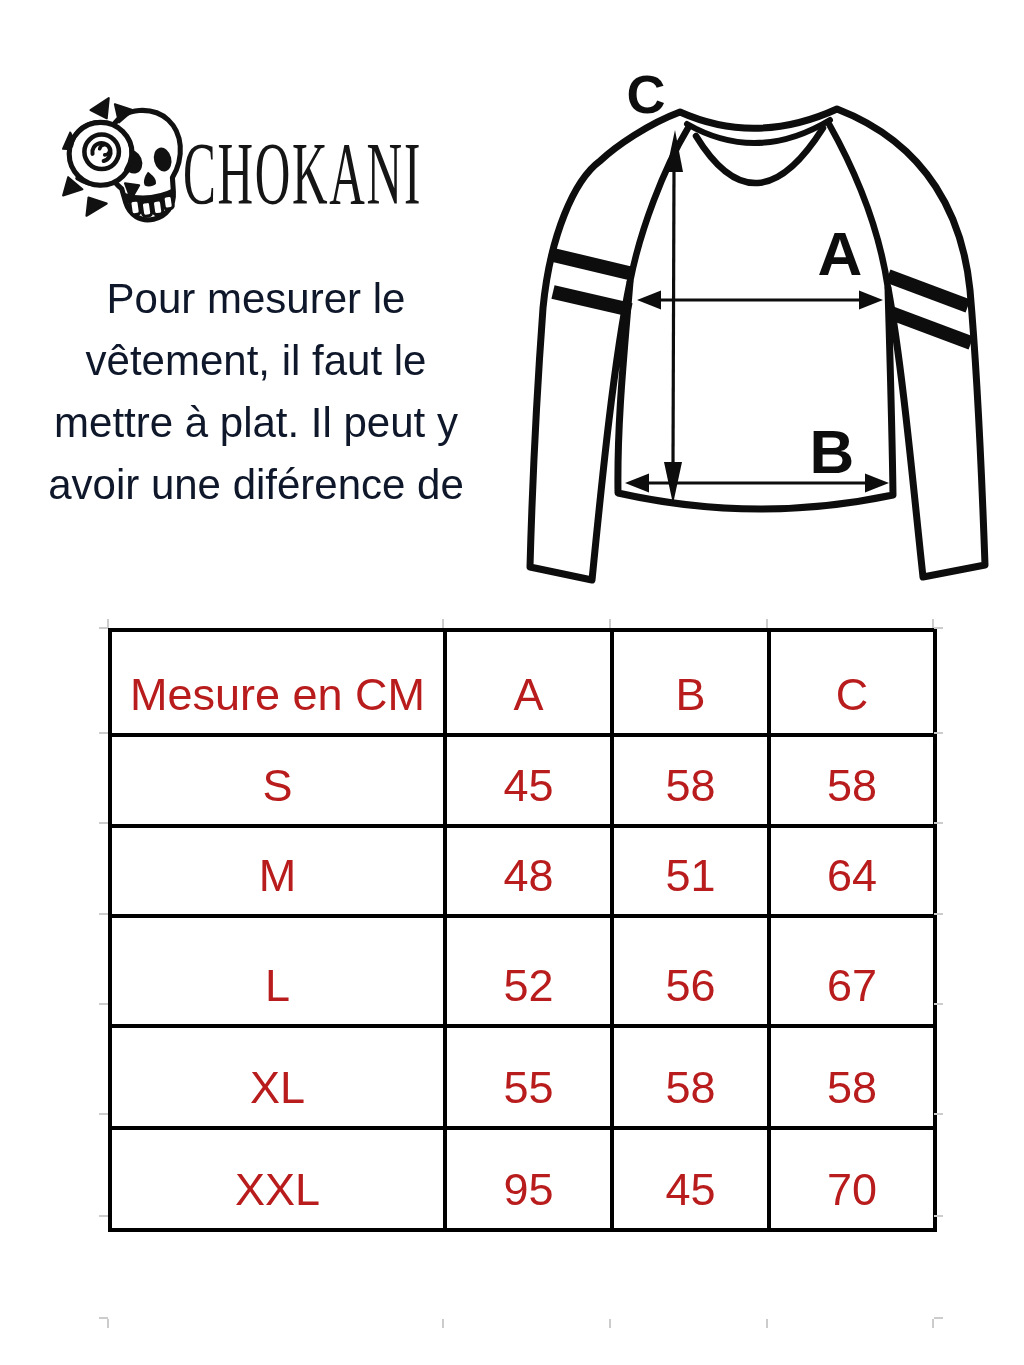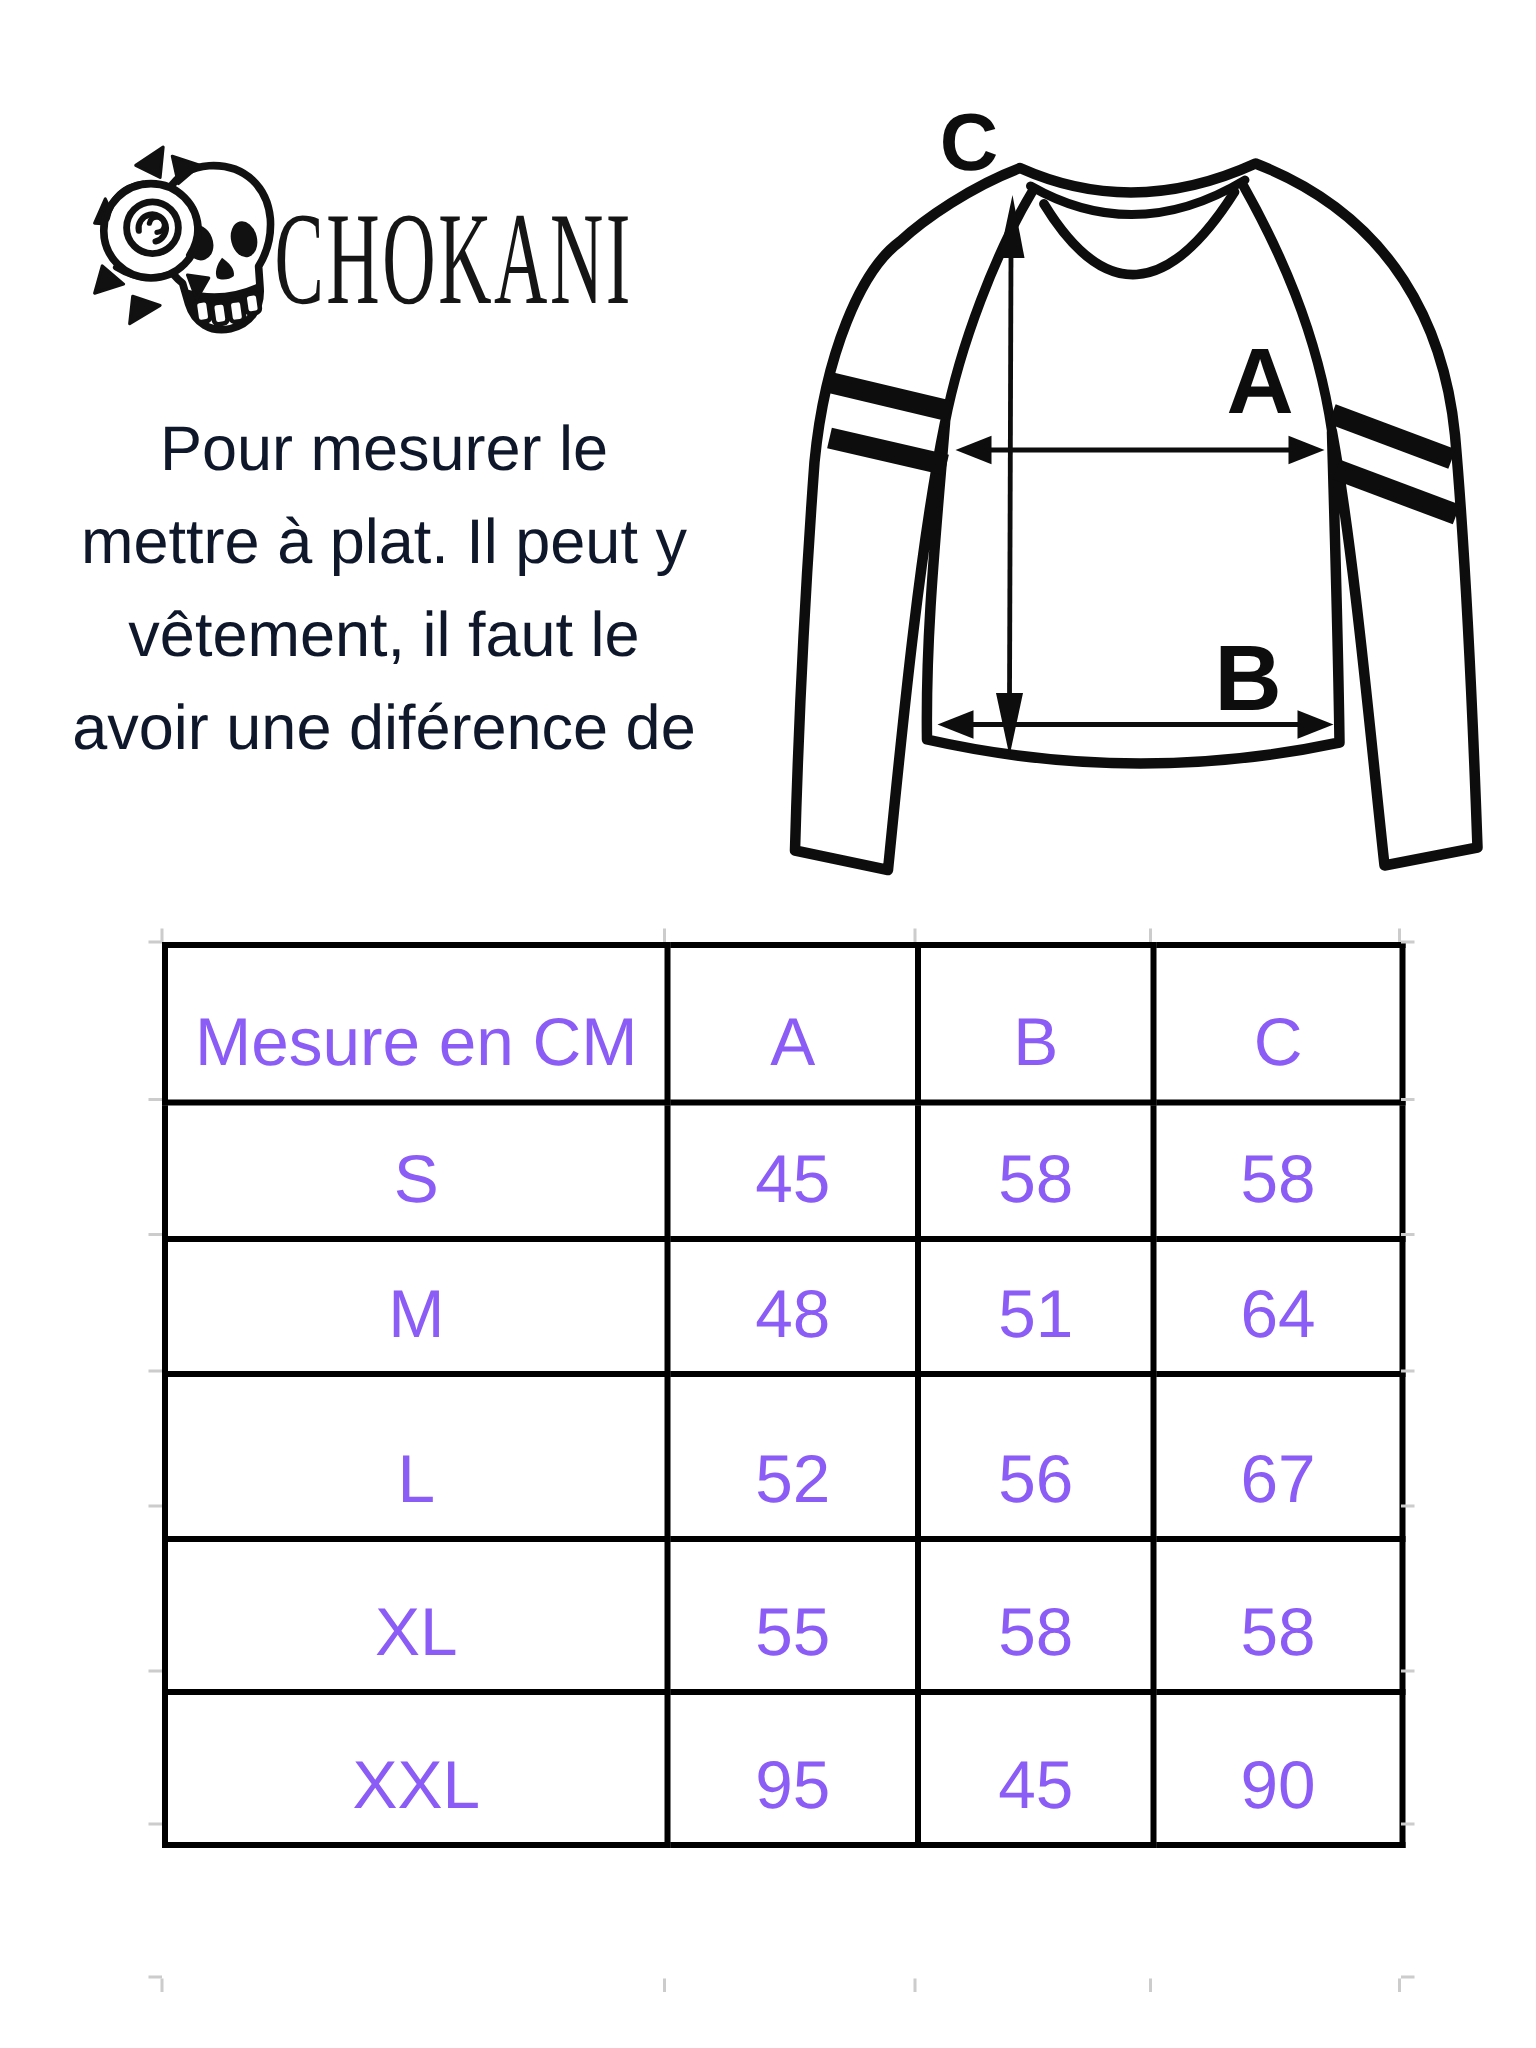--- a/index.html
+++ b/index.html
@@ -24,21 +24,21 @@
   
   .shirt{position:absolute;left:500px;top:60px;width:524px;height:560px;}
   .shirt text{font-family:"Liberation Sans",sans-serif;font-weight:700;fill:#0d0d0d;}
   
   .table-wrap{position:absolute;left:108px;top:628px;width:825px;height:690px;}
   table.size{
     border-collapse:collapse;table-layout:fixed;width:825px;
   }
   table.size td{
     border:4px solid #000;text-align:center;vertical-align:bottom;
-    padding:0 0 12px 0;font-size:45px;color:#8b5cf6;overflow:hidden;
+    padding:0 0 12px 0;font-size:45px;color:#b91c1c;overflow:hidden;
   }
   tr.r0{height:105px}tr.r1{height:90px}tr.r2{height:91px}tr.r3{height:90px}
   tr.r4{height:110px}tr.r5{height:102px}tr.r6{height:102px}
   .stub{position:absolute;background:#cccccc;}
 </style>
 </head>
 <body>
 
 <div class="page">
 
@@ -74,22 +74,22 @@
         <circle cx="39" cy="55" r="17" stroke-width="4.5"></circle>
         <path d="M30,57 a9,9 0 1 1 11,7" stroke-width="4"></path>
         <path d="M37,52 a5,5 0 1 1 5,6" stroke-width="3.5"></path>
       </g>
     </g>
   </svg>
   <div class="brand-name">CHOKANI</div>
 
   <div class="instructions">
     <div>Pour mesurer le</div>
+    <div>vêtement, il faut le</div>
     <div>mettre à plat. Il peut y</div>
-    <div>vêtement, il faut le</div>
     <div>avoir une diférence de</div>
   </div>
 
   <svg class="shirt" viewBox="0 0 524 560">
 
     <path d="M 180,52
          C 148,64 116,86 100,101
          C 74,120 50,176 43,248
          C 37,330 32,434 30,507
          L 92,520
@@ -179,21 +179,21 @@
       <tr class="r5">
         <td>XL</td>
         <td>55</td>
         <td>58</td>
         <td>58</td>
       </tr>
       <tr class="r6">
         <td>XXL</td>
         <td>95</td>
         <td>45</td>
-        <td>90</td>
+        <td>70</td>
       </tr>
     </tbody>
       </table>
   <div class="stub" style="left: -1px; top: -9px; width: 2px; height: 9px;"></div>
       <div class="stub" style="left: -1px; top: 691px; width: 2px; height: 9px;"></div>
       <div class="stub" style="left: 334px; top: -9px; width: 2px; height: 9px;"></div>
       <div class="stub" style="left: 334px; top: 691px; width: 2px; height: 9px;"></div>
       <div class="stub" style="left: 501px; top: -9px; width: 2px; height: 9px;"></div>
       <div class="stub" style="left: 501px; top: 691px; width: 2px; height: 9px;"></div>
       <div class="stub" style="left: 658px; top: -9px; width: 2px; height: 9px;"></div>

